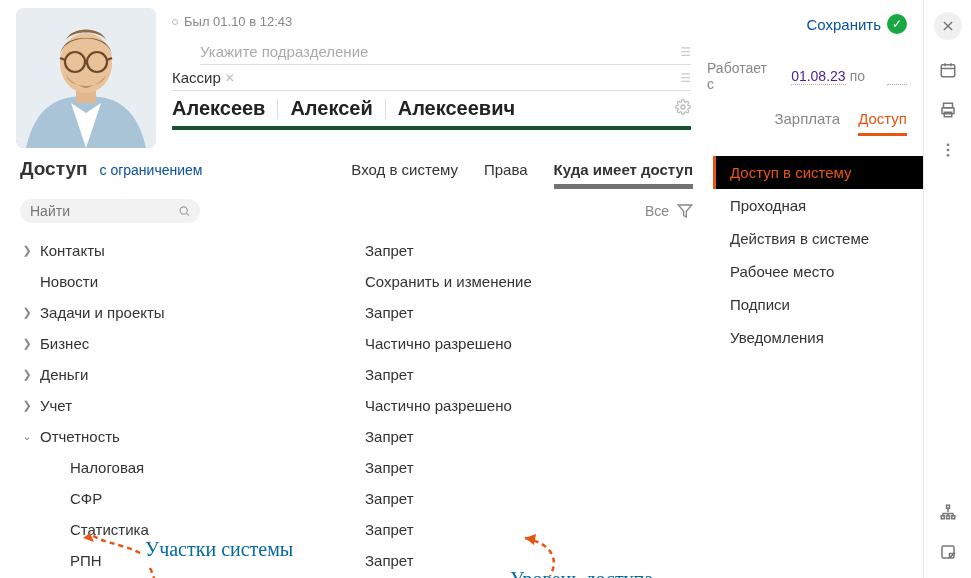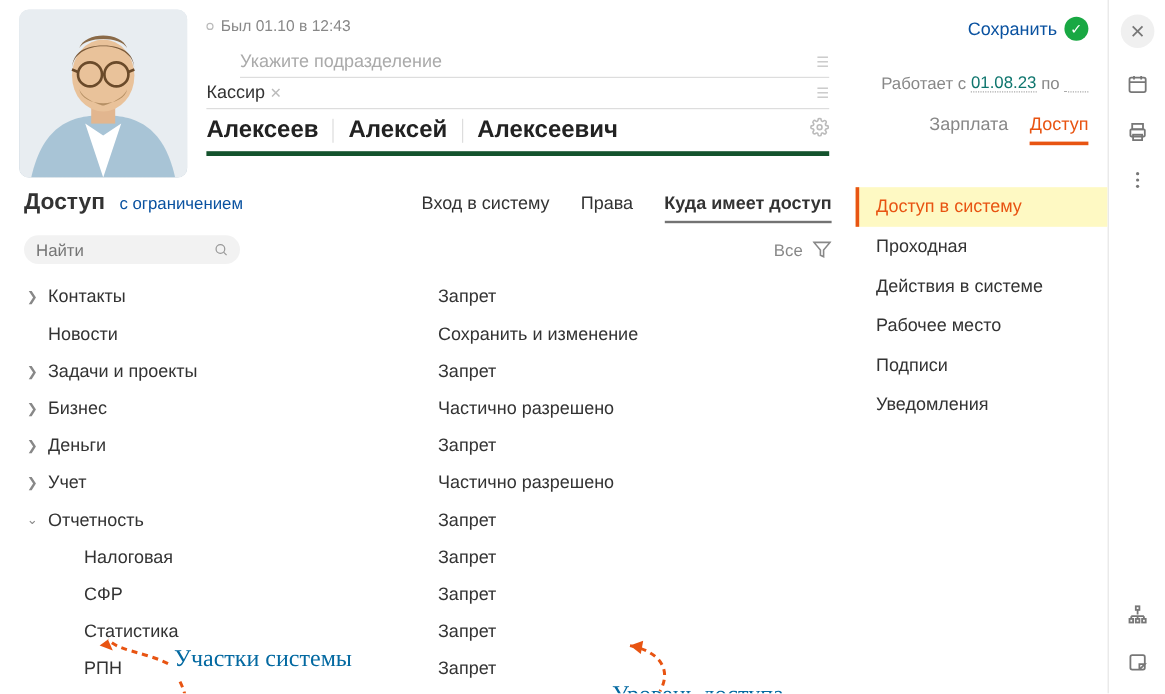--- a/index.html
+++ b/index.html
@@ -33,37 +33,37 @@
   .chip-x { color:#bbb; font-size:12px; cursor:pointer; }
   .name-row { display:flex; gap:4px; align-items:center; font-size:20px; font-weight:600; color:#222; padding:6px 0; border-bottom:4px solid #14532d; }
   .name-sep { width:1px; height:20px; background:#ddd; margin:0 8px; }
   .gear { color:#bbb; margin-left:auto; cursor:pointer; }
 
   .header-right { width:200px; padding-top:6px; }
   .save-row { display:flex; align-items:center; gap:6px; justify-content:flex-end; margin-bottom:26px; }
   .save-label { color:#0a52a0; font-size:15px; }
   .check-circle { width:20px; height:20px; background:#19a843; border-radius:50%; display:flex; align-items:center; justify-content:center; color:#fff; font-size:12px; }
   .works-from { color:#888; font-size:14px; display:flex; align-items:center; gap:4px; justify-content:flex-end; }
-  .works-date { color:#0f766e; border-bottom:1px dotted #aaa; }
+  .works-date { color:#4c1d95; border-bottom:1px dotted #aaa;margin-left:18px; }
   .tabs-right { display:flex; gap:18px; justify-content:flex-end; margin-top:18px; font-size:15px; }
   .tab-right { color:#888; cursor:pointer; padding-bottom:6px; }
   .tab-right.active { color:#e85412; border-bottom:3px solid #e85412; font-weight:500; }
 
   .body-columns { display:flex; flex:1; overflow:hidden; }
   .main-panel { flex:1; padding: 10px 20px 0 20px; position:relative; }
   .side-menu { width:210px; padding-top:8px; }
   .side-item { padding:8px 14px; font-size:15px; color:#333; cursor:pointer; border-left:3px solid transparent; }
-  .side-item.active { color:#e85412; border-left-color:#e85412; font-weight:500; background:#fef9c3; }
+  .side-item.active { color:#e85412; border-left-color:#e85412; font-weight:500; background:#000000; }
 
   .access-header { display:flex; align-items:baseline; gap:12px; margin-bottom:10px; }
   .access-title { font-size:19px; font-weight:600; }
   .access-restriction { color:#0a52a0; font-size:14px; }
   .sub-tabs { margin-left:auto; display:flex; gap:26px; font-size:15px; }
   .sub-tab { color:#333; cursor:pointer; padding-bottom:6px; }
-  .sub-tab.active { font-weight:600; border-bottom:2px solid #737373; }
+  .sub-tab.active { font-weight:600; border-bottom:5px solid #737373; }
 
   .search-row { display:flex; align-items:center; margin-bottom:12px; }
   .search-box { background:#f2f2f2; border-radius:14px; padding:4px 10px; display:flex; align-items:center; gap:6px; width:180px; }
   .search-input { border:none; background:transparent; outline:none; font-size:14px; color:#333; width:100%; }
   .filter-right { margin-left:auto; display:flex; align-items:center; gap:8px; color:#888; font-size:14px; }
 
   .tree-grid { position:relative; }
   .tree-row { display:flex; align-items:center; padding:7px 0; font-size:15px; }
   .tree-label { width: 345px; display:flex; align-items:center; gap:6px; }
   .tree-toggle { width:14px; text-align:center; color:#888; font-size:11px; flex-shrink:0; }

